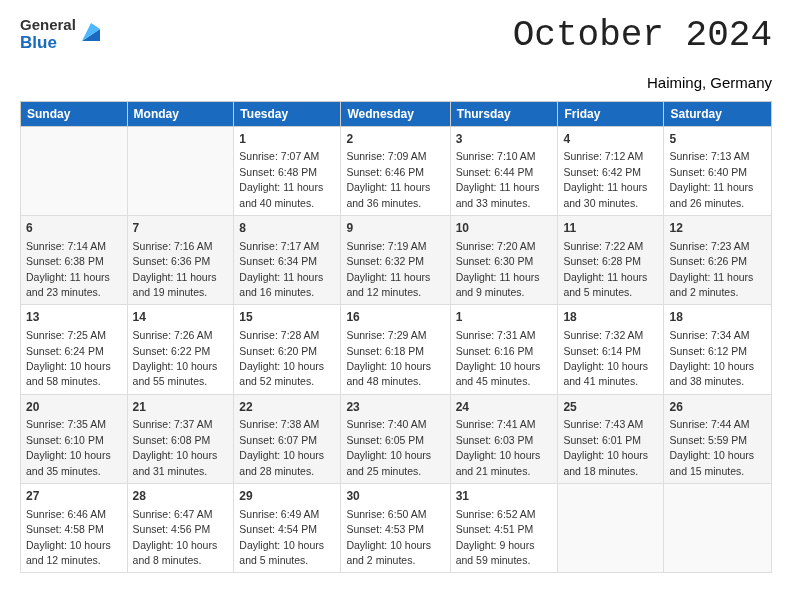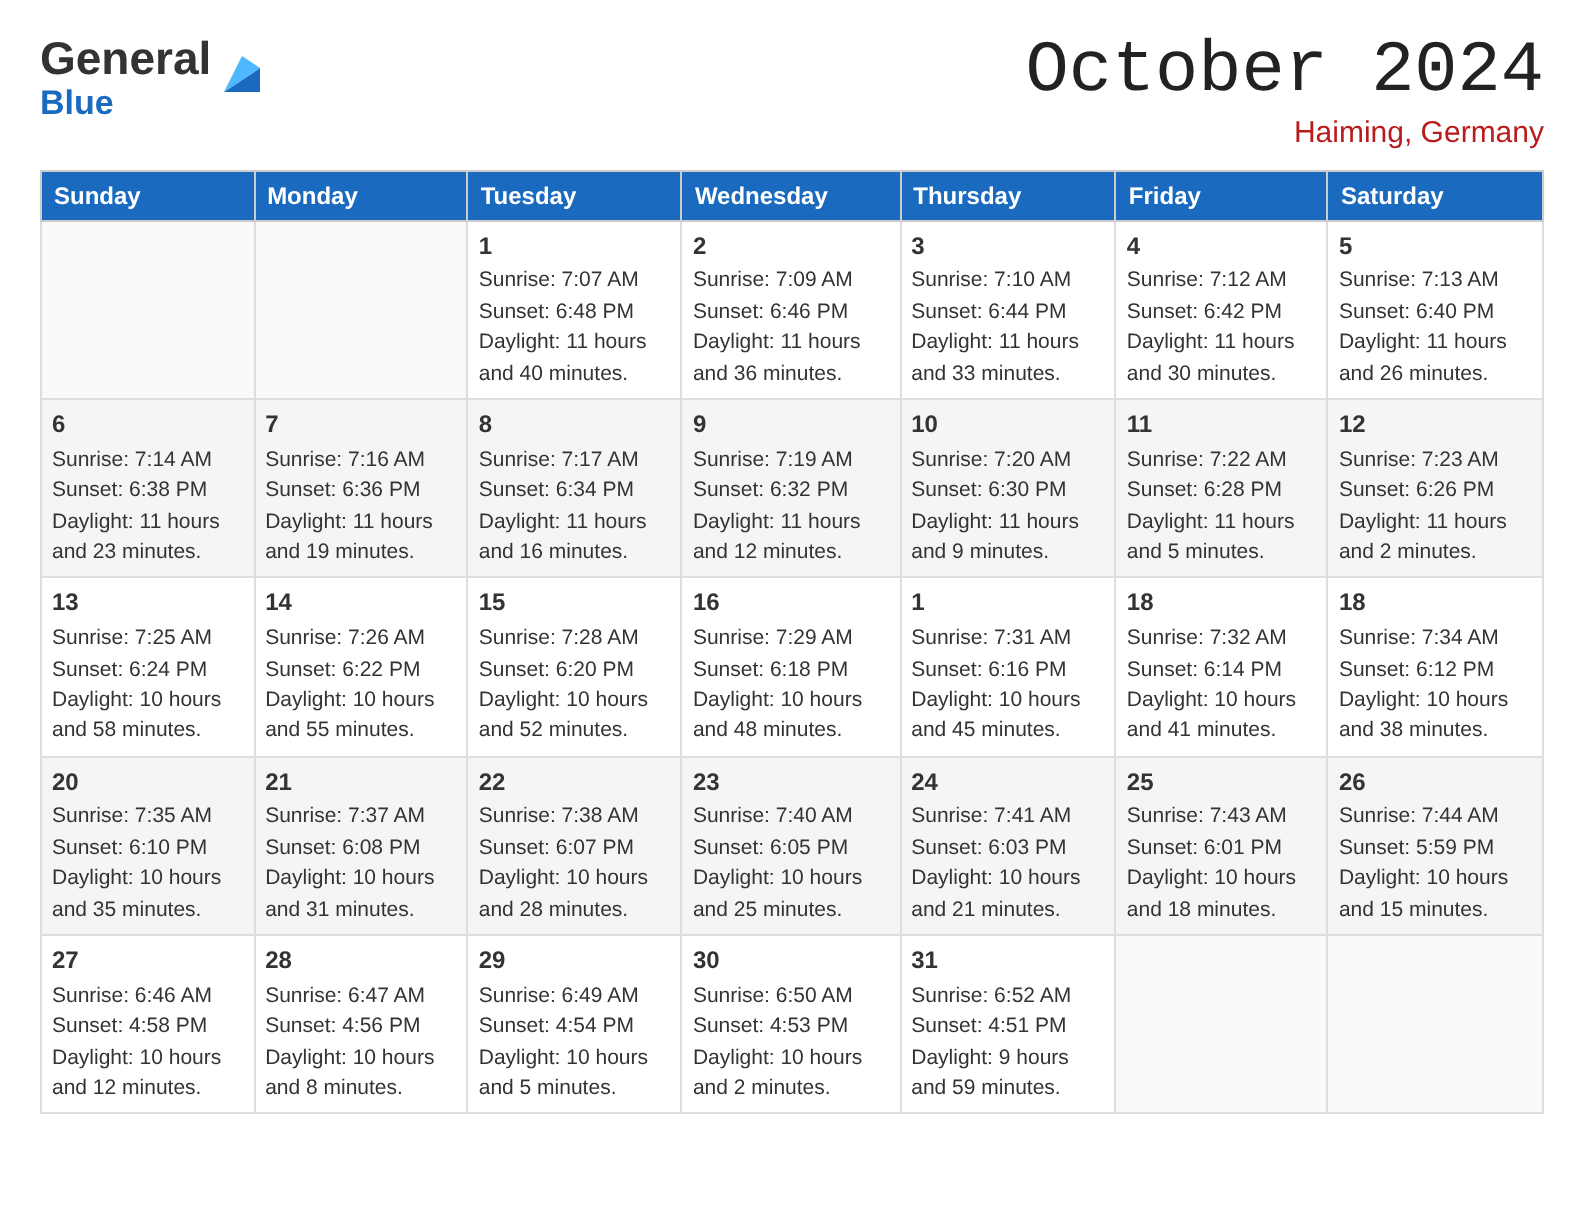--- a/index.html
+++ b/index.html
@@ -32,22 +32,22 @@
     }
     .title-month {
       font-size: 36px;
       color: #222;
       font-weight: 300;
       line-height: 1.1;
       font-family: Liberation Mono, monospace;
     }
     .title-location {
       font-size: 15px;
-      color: #b91c1c;
-      margin-top: 2px;
+      color: #000000;
+      margin-top: 18px;
     }
     .calendar {
       width: 100%;
       border-collapse: collapse;
       font-size: 11px;
     }
     .calendar thead tr th {
       background: #1a6bbf;
       color: #fff;
       padding: 5px 6px;
@@ -84,21 +84,21 @@
       background: #f9f9f9 !important;
     }
   </style>
 </head>
 <body>
 
 <div class="page">
   <div class="header">
     <div class="logo">
       <div style="display:flex; flex-direction:column; line-height:1.15;">
-        <span style="font-size:23px; font-weight:700; color:#333;">General</span>
+        <span style="font-size:15px; font-weight:700; color:#333;">General</span>
         <span style="font-size:17px; font-weight:700; color:#1a6bbf;">Blue</span>
       </div>
       <svg width="26" height="26" viewBox="0 0 26 26" style="margin-left:2px; margin-top:-4px;">
         <polygon points="4,22 22,10 22,22" fill="#1a6bbf"></polygon>
         <polygon points="4,22 13,4 22,10" fill="#4db8ff"></polygon>
       </svg>
     </div>
     <div class="title-block">
       <div class="title-month">October 2024</div>
       <div class="title-location">Haiming, Germany</div>

